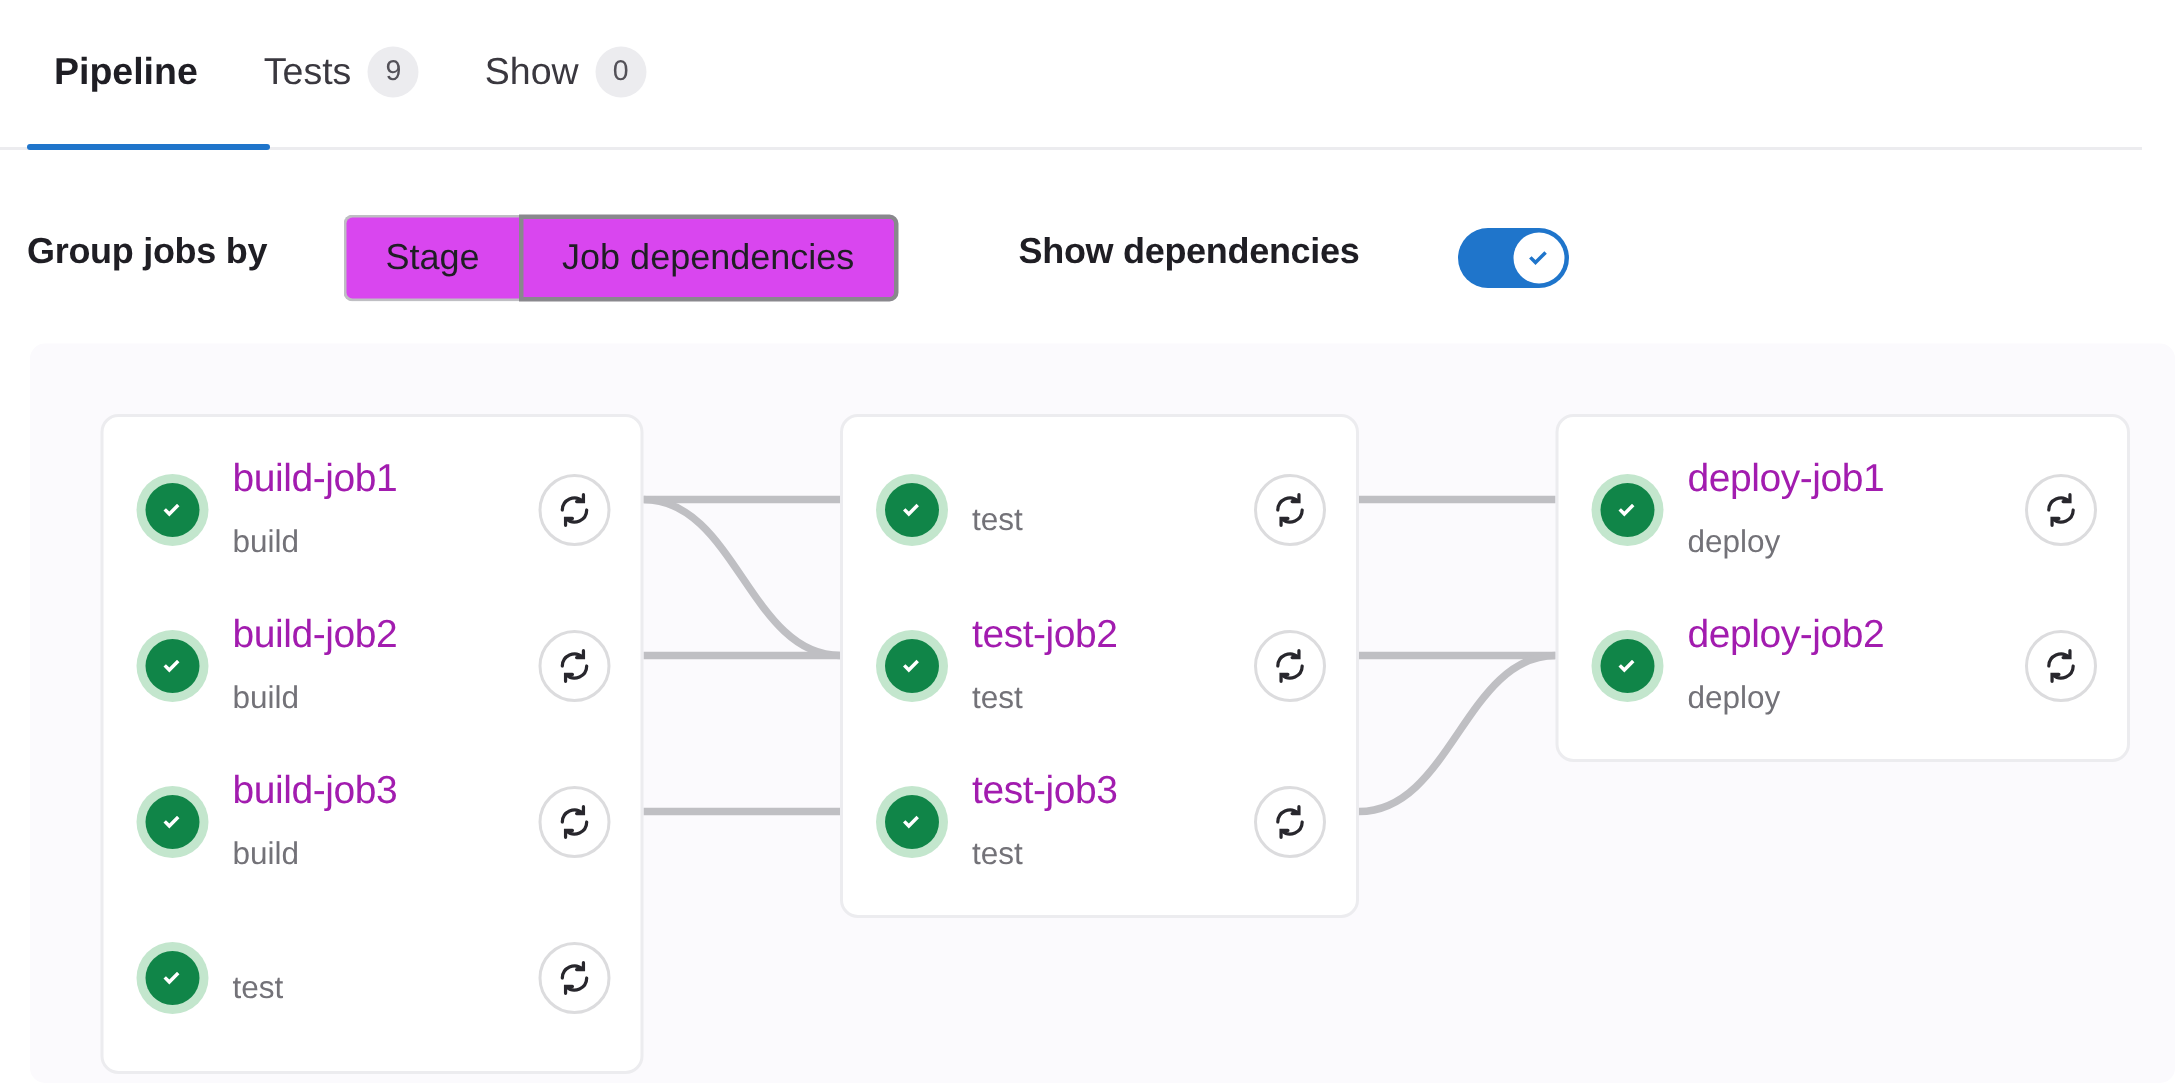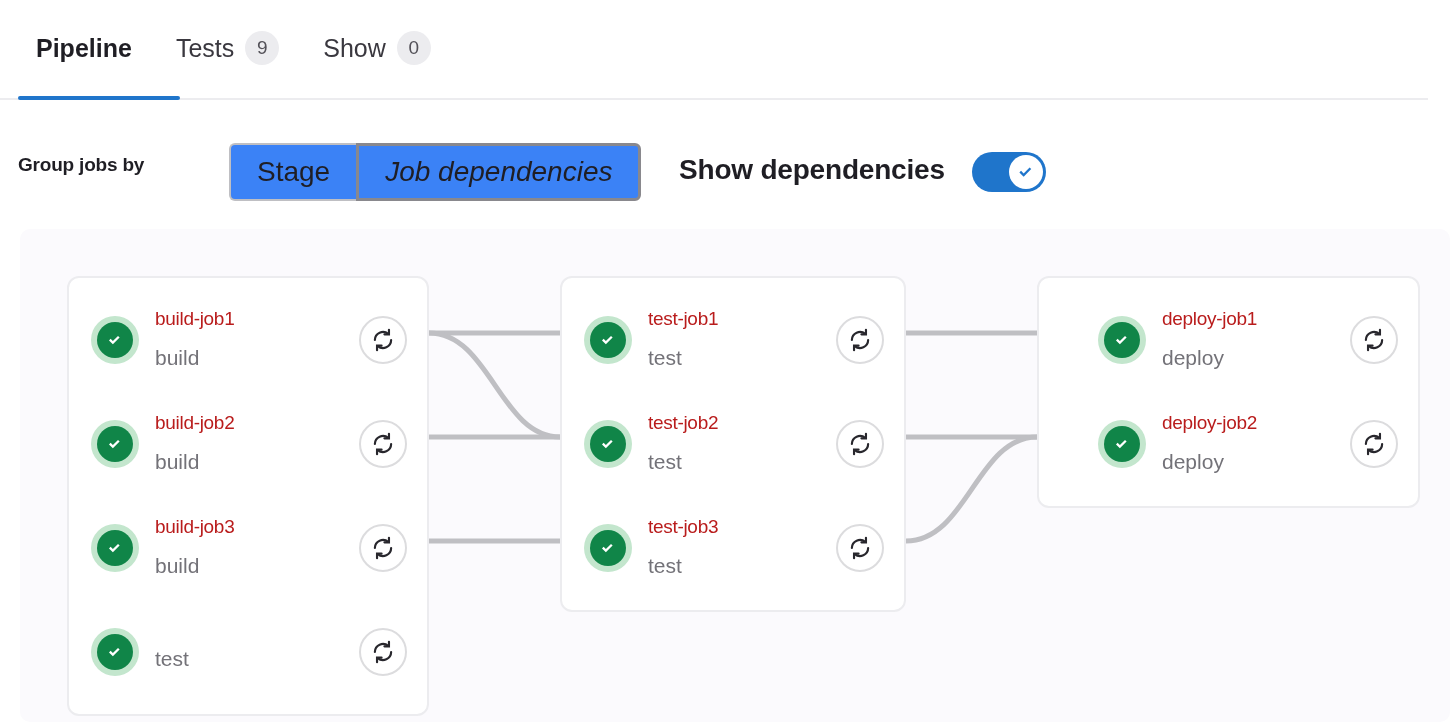--- a/index.html
+++ b/index.html
@@ -32,38 +32,38 @@
   }
   .tab-underline {
     position: absolute; left: 18px; top: 96px;
     width: 162px; height: 4px; background: #1f75cb; border-radius: 2px;
   }
 
   
   .controls { position: absolute; left: 0; top: 140px; width: 1450px; height: 66px; }
   .group-label {
     position: absolute; left: 18px; top: 14px;
-    font-size: 19px; font-weight: bold; color: #1f1e24; letter-spacing: -0.2px;
+    font-size: 24px; font-weight: bold; color: #1f1e24; letter-spacing: -0.2px;
   }
   .segmented {
     position: absolute; left: 229px; top: 3px;
     display: flex; height: 58px; border-radius: 6px;
   }
   .seg-btn {
     display: flex; align-items: center; justify-content: center;
-    padding: 0 26px; font-size: 28px; color: #1f1e24;
-    background: #3b82f6; border: 2px solid #bfbfc3; cursor: pointer; white-space: nowrap;
+    padding: 0 26px; font-size: 24px; color: #1f1e24;
+    background: #d946ef; border: 2px solid #bfbfc3; cursor: pointer; white-space: nowrap;
   }
   .seg-btn:first-child { border-radius: 6px 0 0 6px; border-right: none; }
   .seg-btn:last-child { border-radius: 0 6px 6px 0; }
-  .seg-btn.selected { border: 3px solid #89888d; font-style: italic; }
+  .seg-btn.selected { border: 3px solid #89888d; }
 
   .show-dep-label {
     position: absolute; left: 679px; top: 14px;
-    font-size: 28px; font-weight: bold; color: #1f1e24; letter-spacing: -0.2px;
+    font-size: 24px; font-weight: bold; color: #1f1e24; letter-spacing: -0.2px;
   }
   .toggle {
     position: absolute; left: 972px; top: 12px;
     width: 74px; height: 40px; border-radius: 20px;
     background: #1f75cb; cursor: pointer;
   }
   .toggle-knob {
     position: absolute; right: 3px; top: 3px;
     width: 34px; height: 34px; border-radius: 17px; background: #ffffff;
     display: flex; align-items: center; justify-content: center;
@@ -90,21 +90,21 @@
     position: relative; width: 48px; height: 48px; flex: 0 0 48px;
     border-radius: 24px; background: #c3e6cd;
     display: flex; align-items: center; justify-content: center;
   }
   .status-icon .inner {
     width: 36px; height: 36px; border-radius: 18px; background: #108548;
     display: flex; align-items: center; justify-content: center;
   }
   .job-text { margin-left: 16px; flex: 1 1 auto; min-width: 0; }
   .job-name {
-    font-size: 19px; color: #b91c1c; line-height: 1.15;
+    font-size: 26px; color: #a21caf; line-height: 1.15;
     letter-spacing: -0.3px; white-space: nowrap;
   }
   .job-stage {
     font-size: 21px; color: #737278; line-height: 1.3; margin-top: 14px;
     white-space: nowrap;
   }
   .retry-btn {
     width: 48px; height: 48px; flex: 0 0 48px;
     border: 2px solid #dcdcde; border-radius: 24px; background: #ffffff;
     display: flex; align-items: center; justify-content: center; cursor: pointer;
@@ -268,21 +268,20 @@
 
     <div class="job-row">
       <div class="status-icon">
         <div class="inner">
           <svg width="20" height="20" viewBox="0 0 16 16">
             <path d="M6.3 11.4 3.2 8.3l1.3-1.3 1.8 1.8 4.1-4.1 1.3 1.3z" fill="#ffffff"></path>
           </svg>
         </div>
       </div>
       <div class="job-text">
-        <div class="job-name">test-job1</div>
         <div class="job-stage">test</div>
       </div>
       <div class="retry-btn">
         <svg width="26" height="26" viewBox="0 0 24 24" fill="none" stroke="#28272d" stroke-width="2" stroke-linecap="round">
           <path d="M4.5 12a7.5 7.5 0 0 1 12.4-5.6"></path>
             <polyline points="17.5,2.6 17.5,6.8 13.3,6.8"></polyline>
           <path d="M19.5 12a7.5 7.5 0 0 1-12.4 5.6"></path>
             <polyline points="6.5,21.4 6.5,17.2 10.7,17.2"></polyline>
         </svg>
       </div>
@@ -327,21 +326,21 @@
           <path d="M4.5 12a7.5 7.5 0 0 1 12.4-5.6"></path>
             <polyline points="17.5,2.6 17.5,6.8 13.3,6.8"></polyline>
           <path d="M19.5 12a7.5 7.5 0 0 1-12.4 5.6"></path>
             <polyline points="6.5,21.4 6.5,17.2 10.7,17.2"></polyline>
         </svg>
       </div>
     </div>
 
   </div>
 
-  <div class="stage-card" style="left:1017px; top:47px; width:383px;padding-left:37px;">
+  <div class="stage-card" style="left:1017px; top:47px; width:383px;">
 
     <div class="job-row">
       <div class="status-icon">
         <div class="inner">
           <svg width="20" height="20" viewBox="0 0 16 16">
             <path d="M6.3 11.4 3.2 8.3l1.3-1.3 1.8 1.8 4.1-4.1 1.3 1.3z" fill="#ffffff"></path>
           </svg>
         </div>
       </div>
       <div class="job-text">

